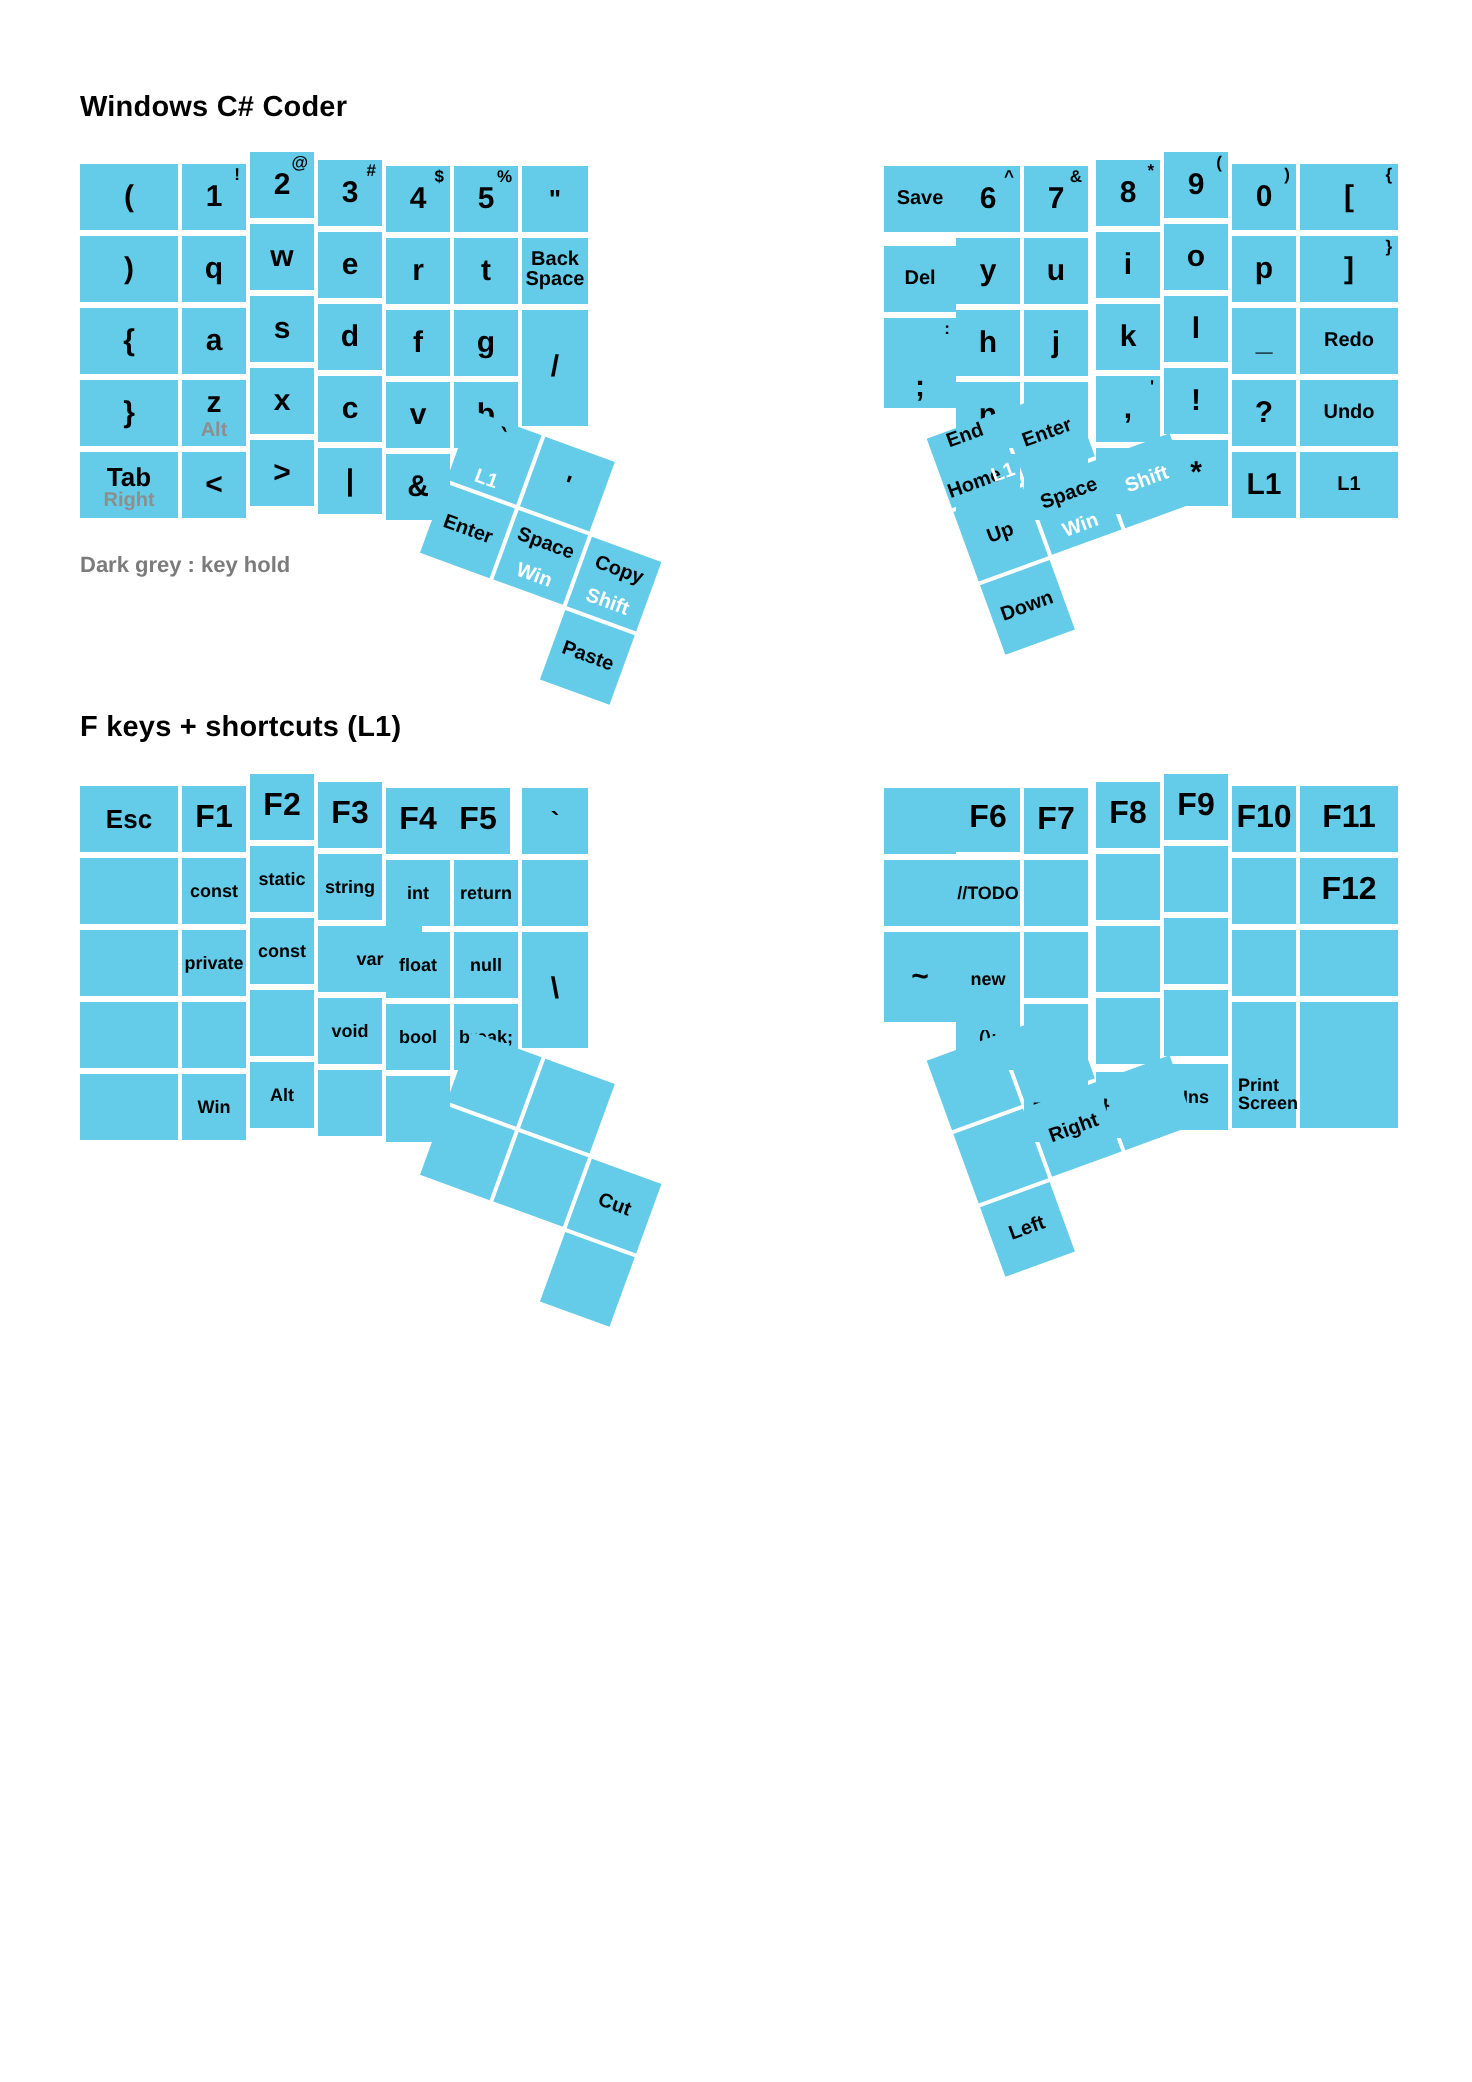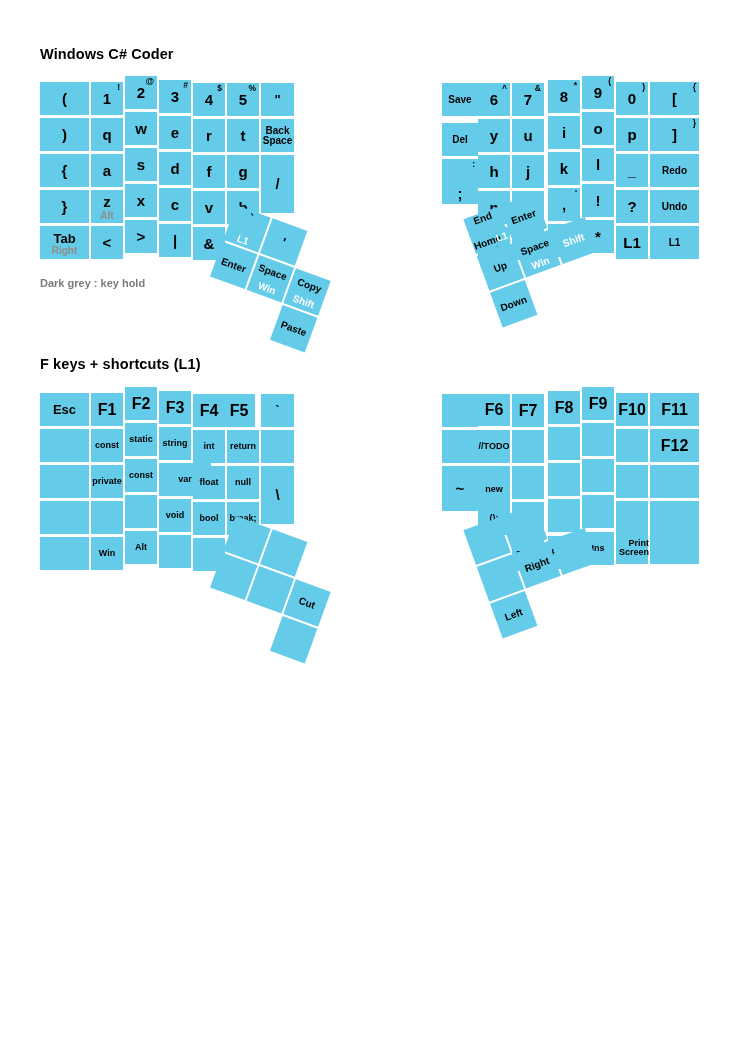--- a/index.html
+++ b/index.html
@@ -548,21 +548,21 @@
   <div class="key" style="left:582px; top:423px; width:32px; height:33px;">
     <span class="lbl c code blk"></span>
   </div>
   <div class="key" style="left:582px; top:459px; width:32px; height:33px;">
     <span class="lbl c code blk"></span>
   </div>
   <div class="key" style="left:582px; top:495px; width:32px; height:33px;">
     <span class="lbl c code blk"></span>
   </div>
   <div class="key" style="left:616px; top:531px; width:32px; height:33px;">
-    <span class="lbl c code blk" style="text-align:right; left:3px; transform:translate(0,-50%);">Print
+    <span class="lbl c code blk" style="text-align:left; left:3px; transform:translate(0,-50%);">Print
 Screen</span>
   </div>
 
   <div class="key" style="left:616px; top:393px; width:32px; height:33px;">
     <span class="lbl c fn blk">F10</span>
   </div>
   <div class="key" style="left:616px; top:429px; width:32px; height:33px;">
     <span class="lbl c code blk"></span>
   </div>
   <div class="key" style="left:616px; top:465px; width:32px; height:33px;">

